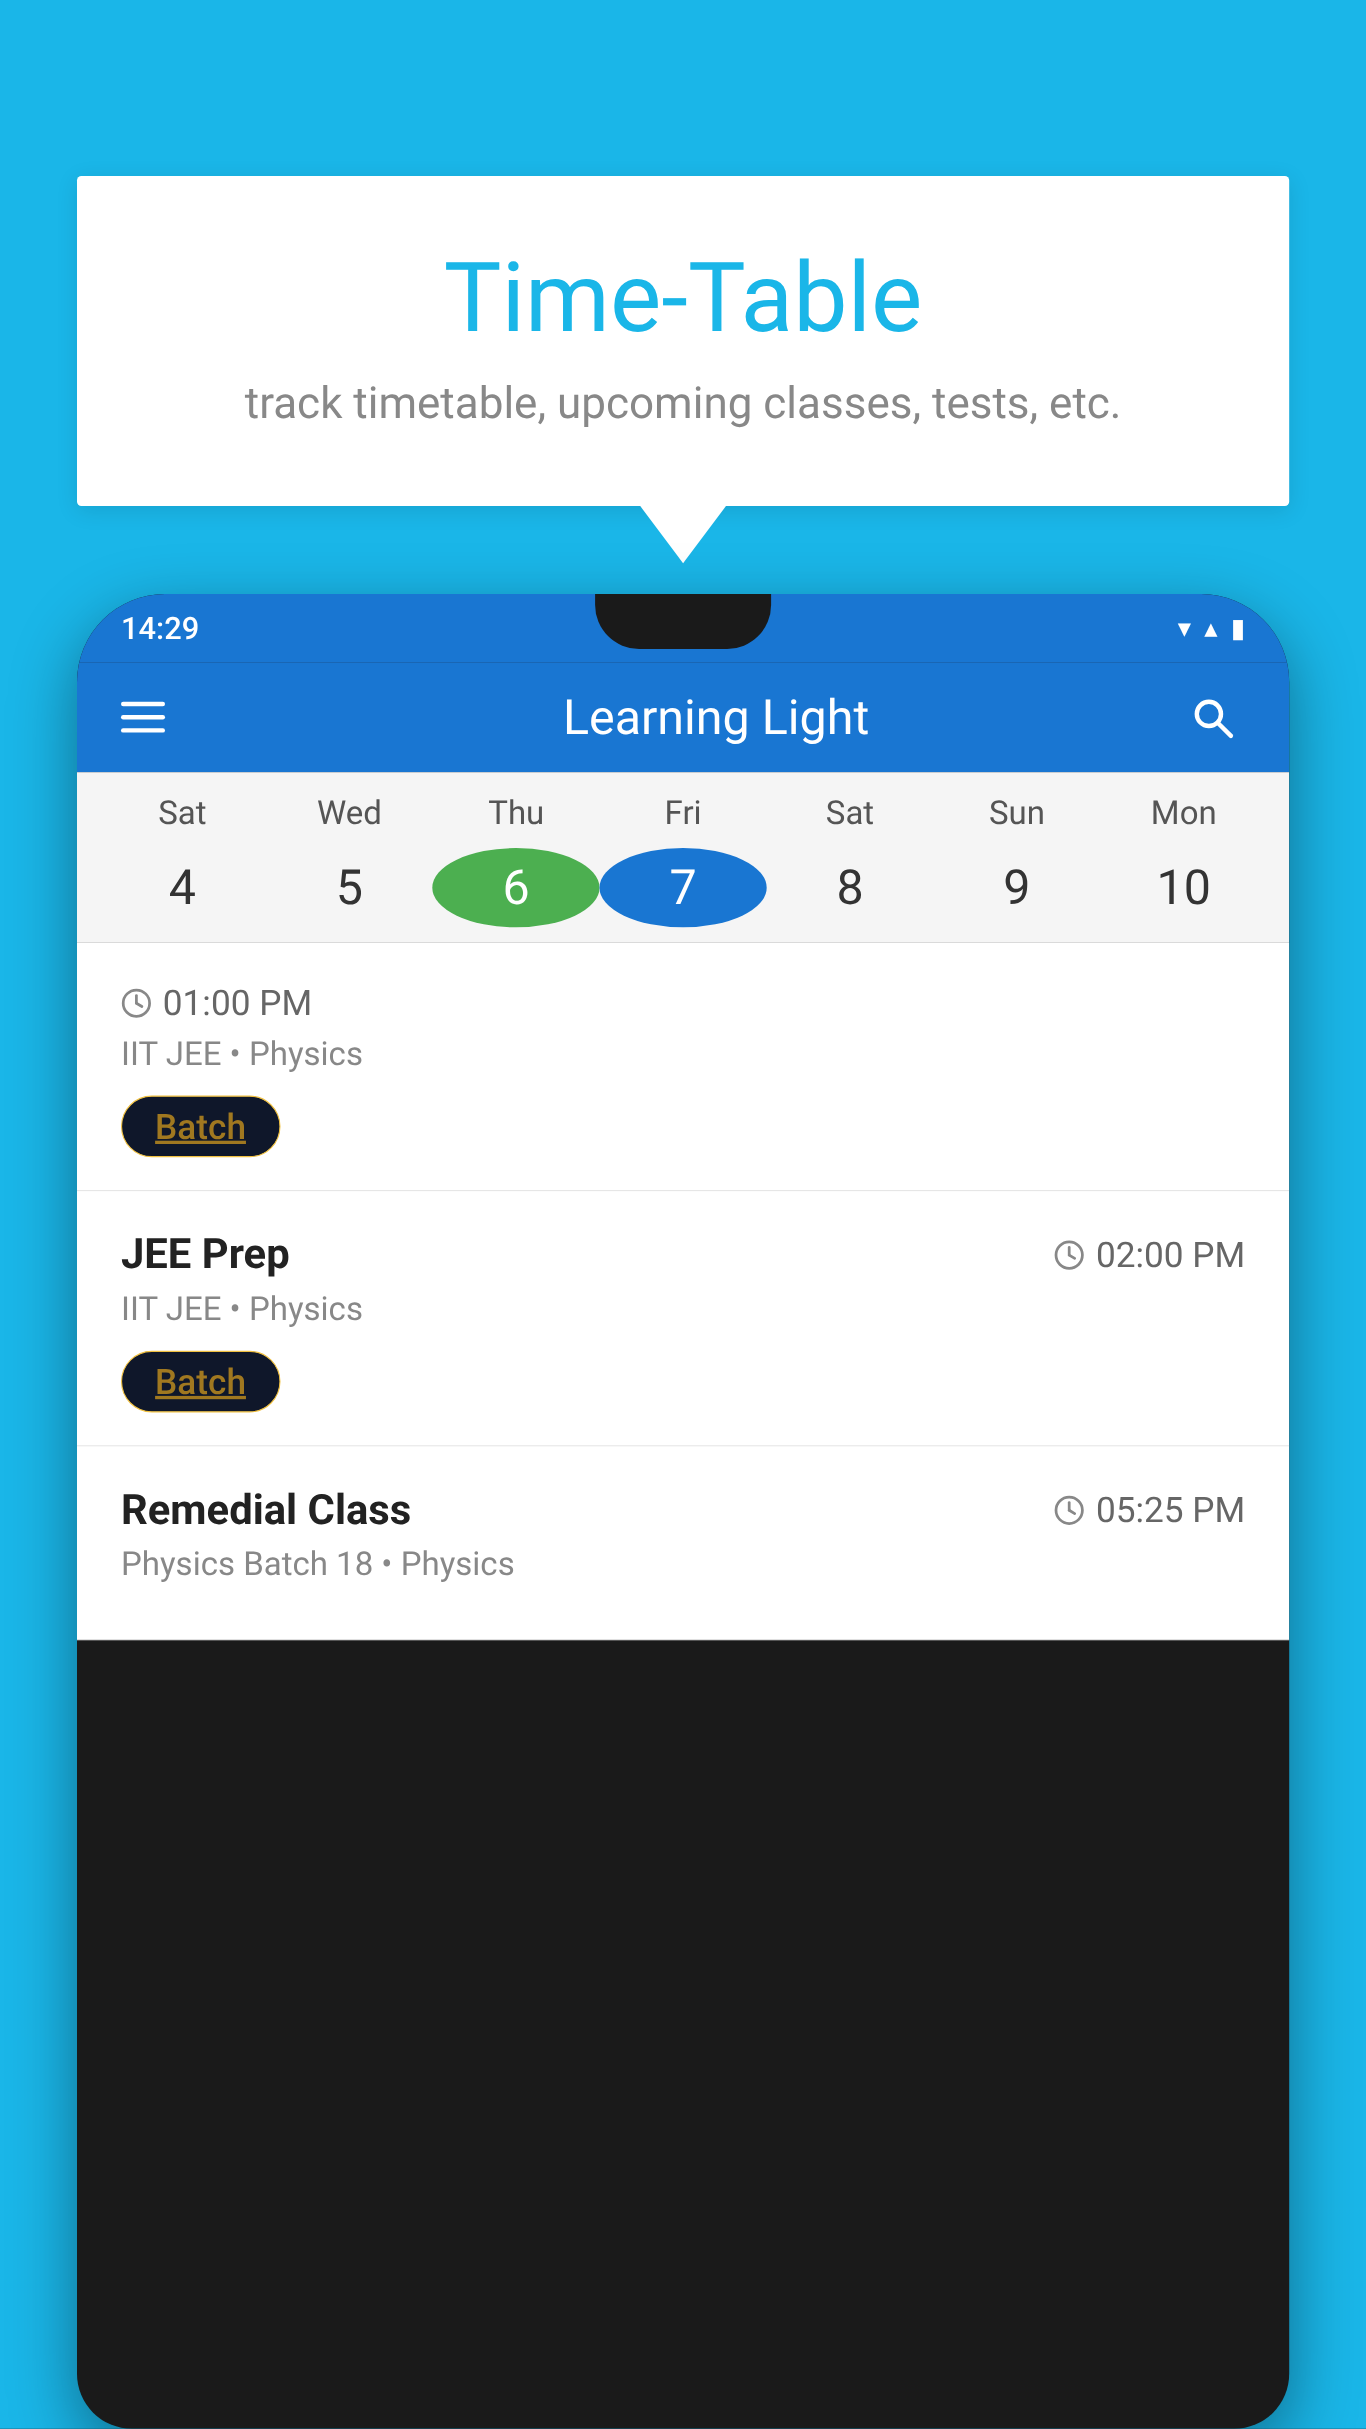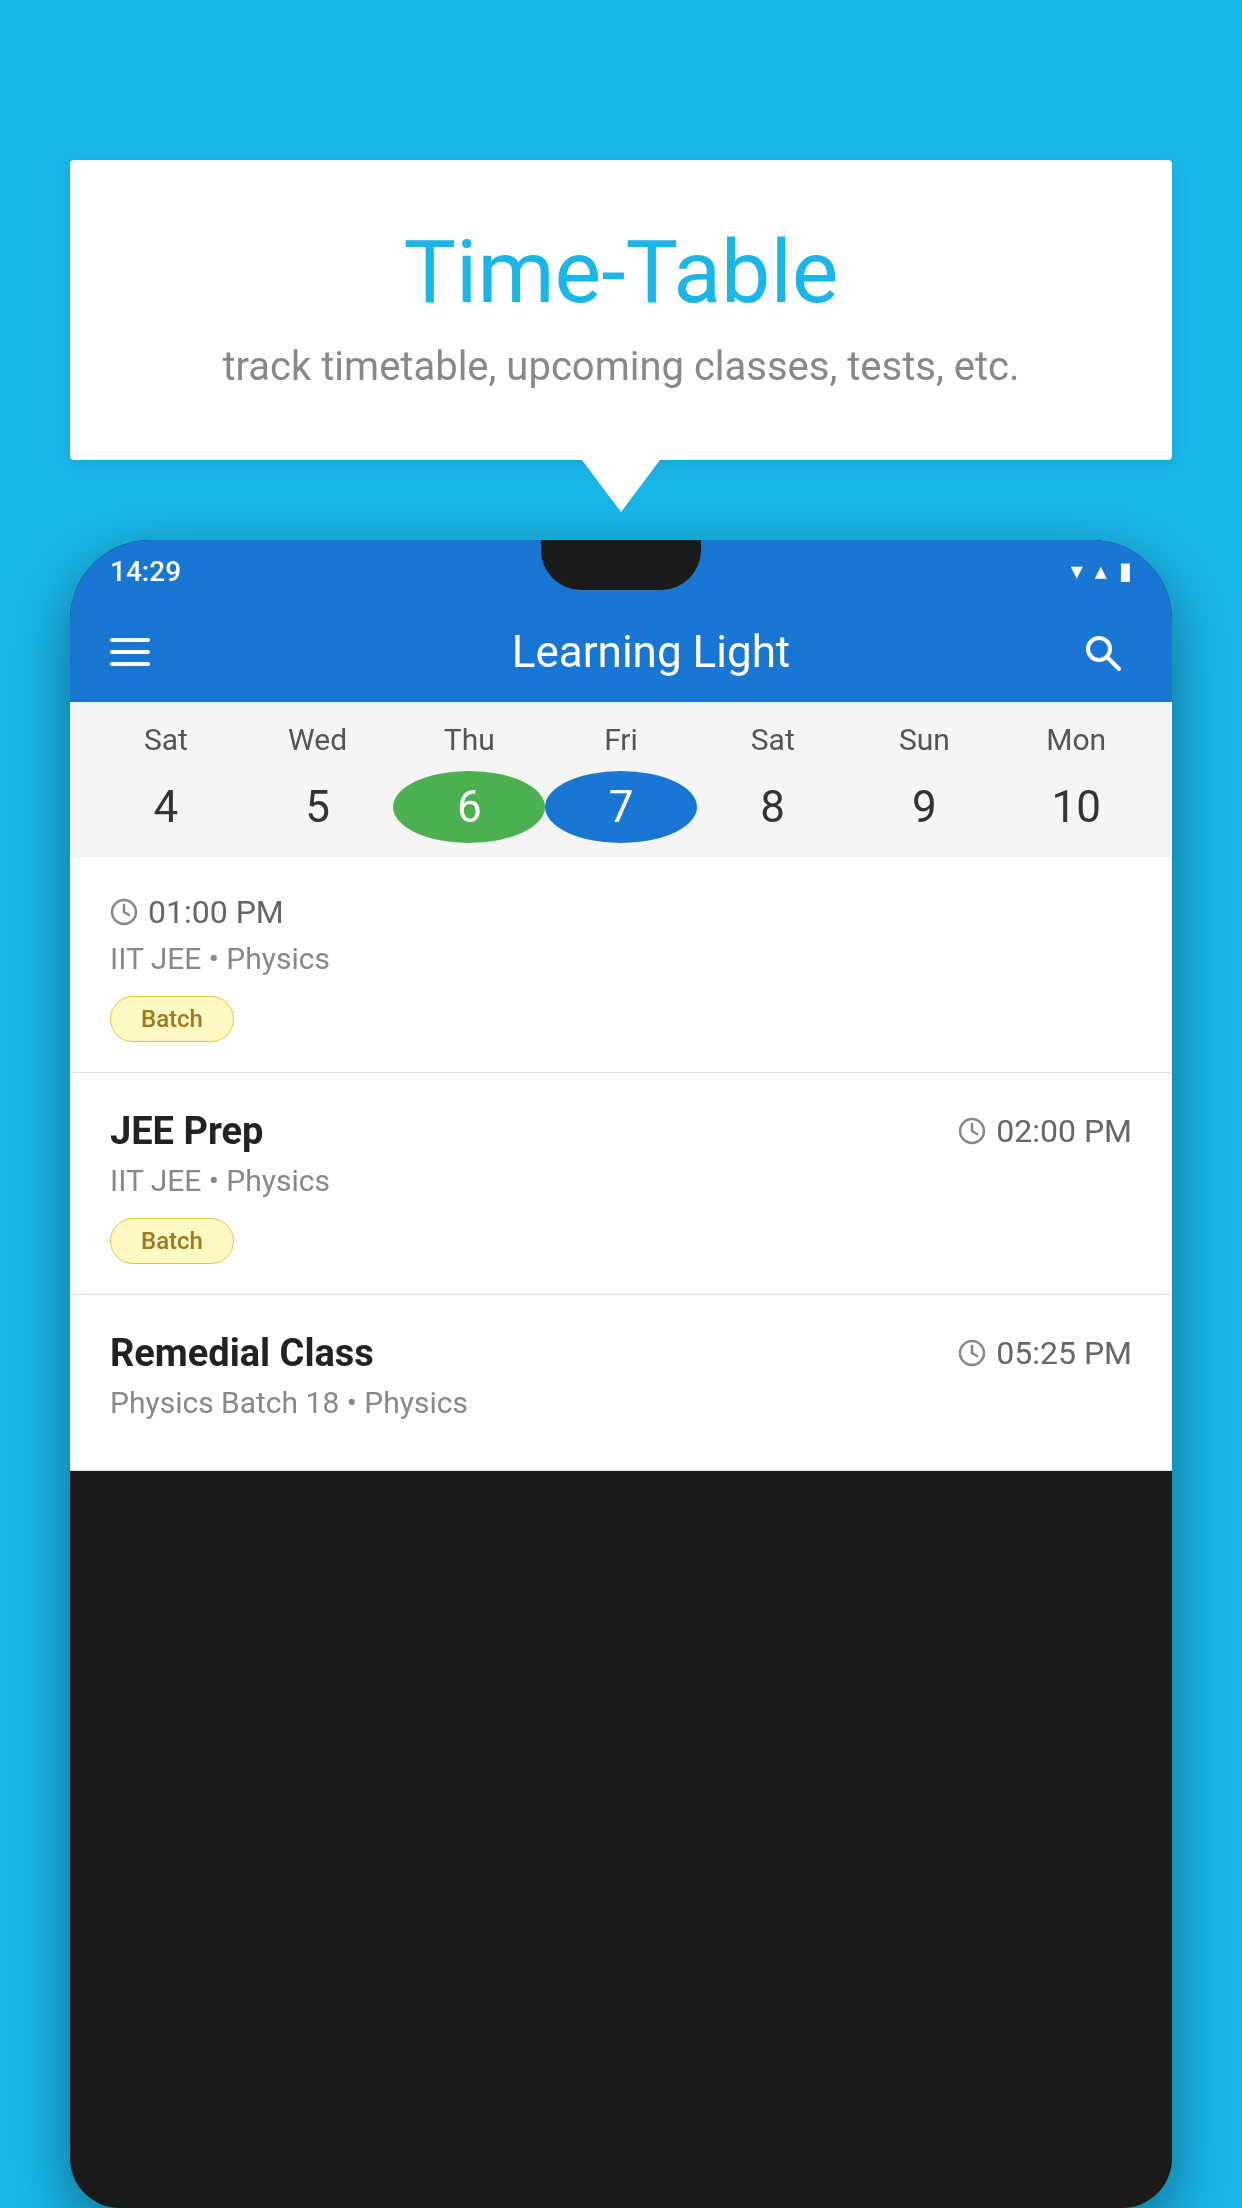--- a/index.html
+++ b/index.html
@@ -260,27 +260,28 @@
     }
 
     .class-meta {
       font-size: 30px;
       color: #888;
       margin-bottom: 20px;
     }
 
     .batch-badge {
       display: inline-block;
-      background: #fef9c3;
+      background: #0f172a;
       color: #a07820;
       border: 1.5px solid #f0c040;
       border-radius: 30px;
       padding: 8px 30px;
-      font-size: 24px;
+      font-size: 32px;
       font-weight: 500;
+      text-decoration: underline;
     }
   </style>
 </head>
 <body>
 
 <div class="speech-bubble">
   <div class="speech-bubble-title">Time-Table</div>
   <div class="speech-bubble-subtitle">track timetable, upcoming classes, tests, etc.</div>
 </div>
 

